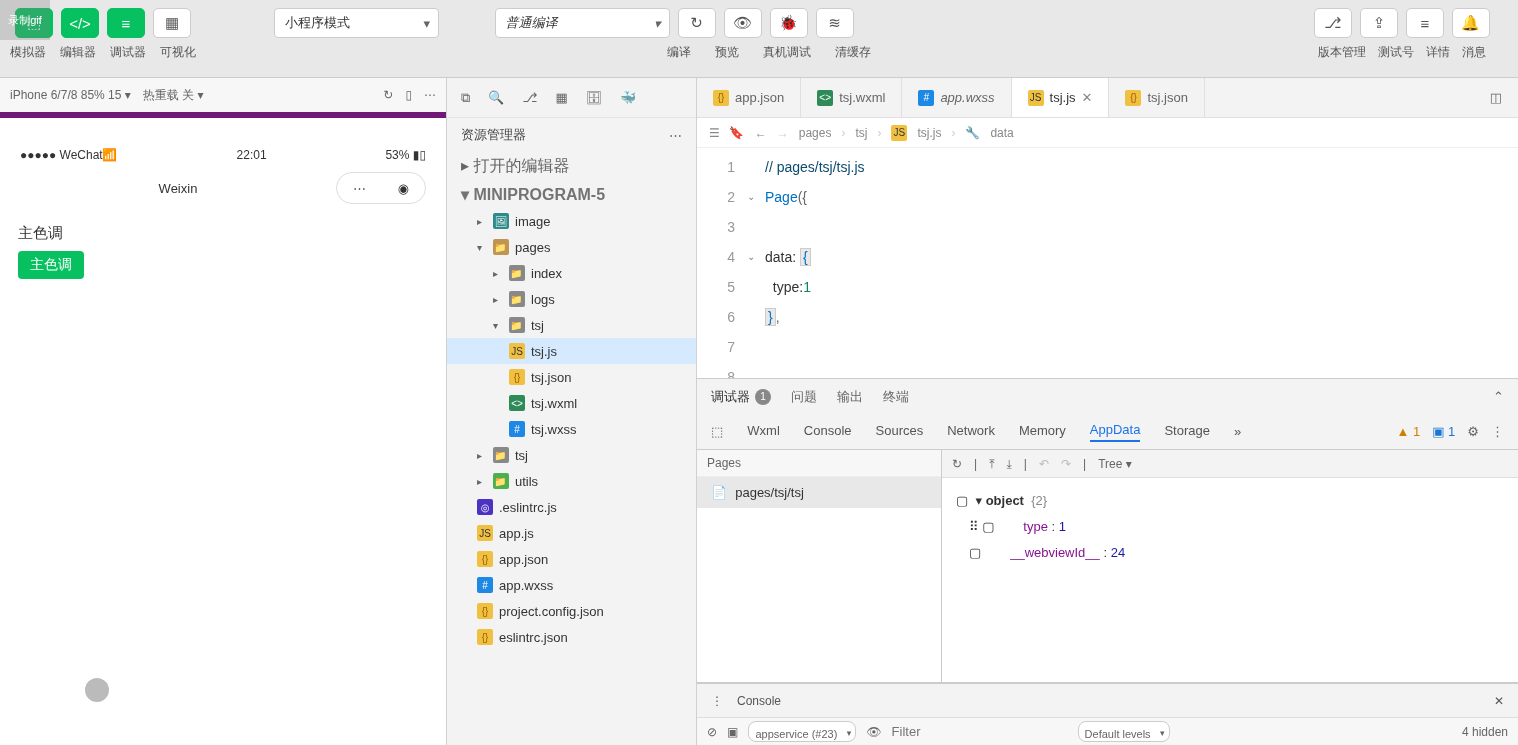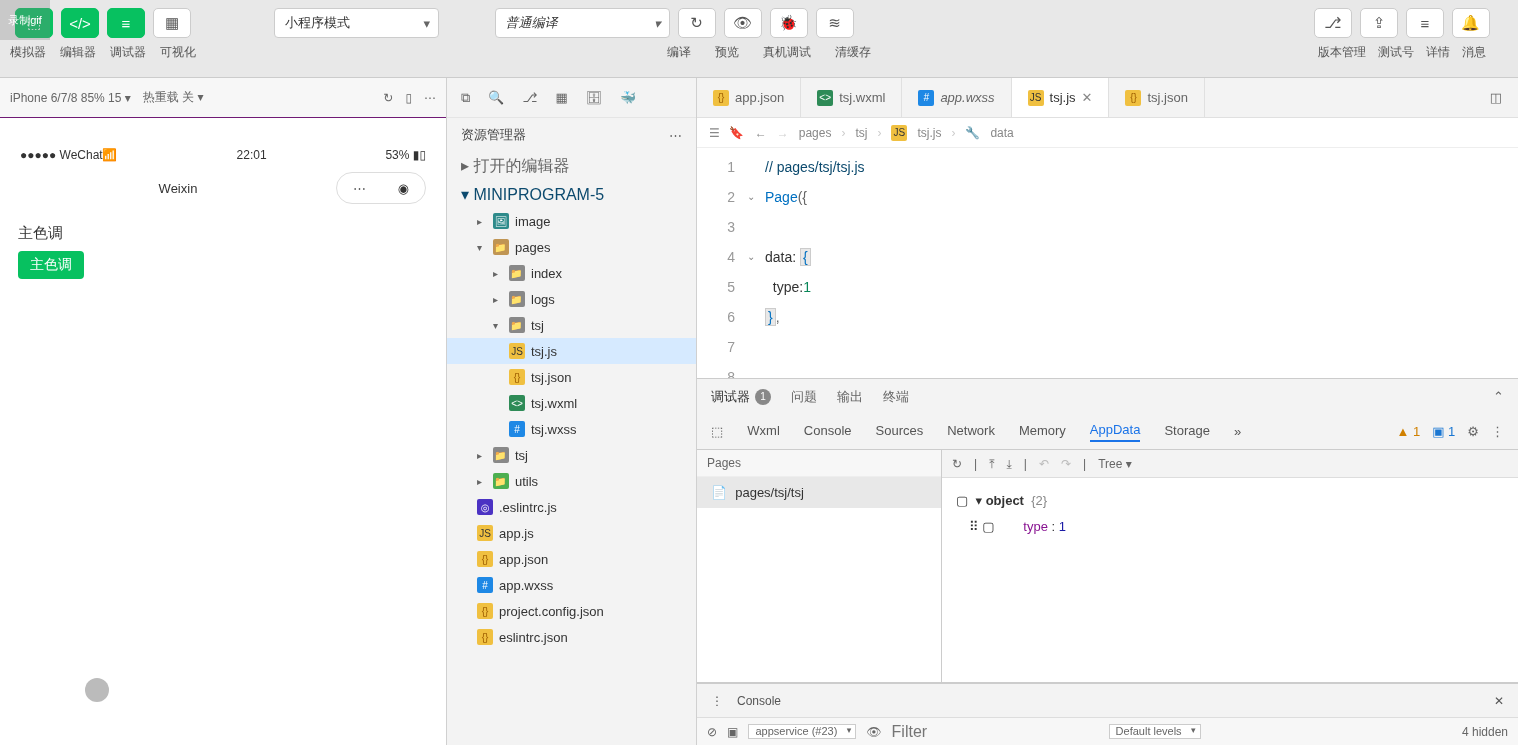--- a/index.html
+++ b/index.html
@@ -8,36 +8,36 @@
 .toolbar-group { display: flex; flex-direction: column; align-items: center; margin-right: 18px; }
 .btn-row { display: flex; gap: 8px; margin-bottom: 6px; }
 .icon-btn { width: 38px; height: 30px; border-radius: 5px; border: 1px solid #ccc; background: #fff; display: flex; align-items: center; justify-content: center; cursor: pointer; color: #555; font-size: 15px; }
 .icon-btn.green { background: #07c160; border-color: #07c160; color: #fff; }
 .tb-labels { display: flex; gap: 14px; font-size: 12px; color: #555; }
 .dropdown { height: 30px; background: #fff; border: 1px solid #ccc; border-radius: 4px; padding: 0 25px 0 10px; display: flex; align-items: center; min-width: 165px; position: relative; cursor: pointer; font-size: 13px; }
 .dropdown::after { content: "▾"; position: absolute; right: 8px; color: #666; }
 .spacer { flex: 1; }
 .content { display: flex; height: calc(100% - 78px); }
 .sim-panel { width: 447px; background: #fff; border-right: 1px solid #d0d0d0; display: flex; flex-direction: column; }
-.sim-toolbar { height: 40px; border-bottom: 1px solid #701a75; display: flex; align-items: center; padding: 12px 10px; gap: 12px; color: #666; font-size: 12px; background:#f7f7f7;}
+.sim-toolbar { height: 40px; border-bottom: 6px solid #701a75; display: flex; align-items: center; padding: 12px 10px; gap: 12px; color: #666; font-size: 12px; background:#f7f7f7;}
 .sim-label { cursor: pointer; }
 .sim-area { flex: 1; position: relative; padding-top: 30px; }
 .phone-status { display: flex; justify-content: space-between; padding: 0 20px; font-size: 12px; color: #333; font-weight: 500; }
 .phone-nav { display: flex; justify-content: space-between; align-items: center; padding: 10px 20px; }
 .capsule { width: 90px; height: 32px; border: 1px solid #ddd; border-radius: 16px; display: flex; align-items: center; justify-content: space-around; background:#fff; }
 .app-content { padding: 10px 18px; }
 .text-label { font-size: 15px; color: #333; }
 .color-btn { margin-top: 8px; background: #07c160; color: #fff; padding: 5px 12px; border-radius: 4px; display: inline-block; font-size: 14px; }
 .gifbadge { position: absolute; top: 0; left: 0; width: 50px; height: 40px; background: rgba(128,128,128,0.3); display: flex; align-items: center; justify-content: center; color: #fff; font-size: 11px; z-index: 100; }
 .explorer { width: 250px; background: #f3f3f3; border-right: 1px solid #d0d0d0; display: flex; flex-direction: column; }
 .exp-icons { height: 40px; display: flex; align-items: center; gap: 18px; padding: 0 14px; color: #666; border-bottom: 1px solid #e5e5e5; }
 .exp-icons span { cursor: pointer; }
 .exp-title { padding: 8px 14px; font-size: 13px; color: #444; display: flex; justify-content: space-between; align-items:center; }
 .exp-section { padding: 4px 14px; font-size: 16px; color: #666; cursor: pointer; }
-.exp-section.hdr { font-weight: 400; color: #0c4a6e; }
+.exp-section.hdr { font-weight: 700; color: #737373; }
 .file-tree { flex: 1; overflow: auto; font-size: 13px; }
 .tree-item { display: flex; align-items: center; height: 26px; padding-left: 16px; cursor: pointer; color: #333; gap: 6px; }
 .tree-item.active { background: #d6eaff; }
 .indent1 { padding-left: 30px; } .indent2 { padding-left: 46px; } .indent3 { padding-left: 62px; }
 .ficon { width: 16px; height: 16px; display: inline-flex; align-items: center; justify-content: center; font-size: 10px; border-radius: 2px; color: #fff; }
 .ic-fold { background: #c09553; } .ic-fold-img { background: #2e8b8b; } .ic-js { background: #f0c040; color:#333; } .ic-json { background: #f0c040; color:#a06000;} .ic-wxml{ background:#2e8b57;} .ic-wxss{background:#1e88e5;} .ic-gen{background:#888;} .ic-utils{background:#4caf50;} .ic-eslint{background:#4b32c3;}
 .arrow { color: #666; width: 10px; font-size: 10px; }
 .editor-panel { flex: 1; display: flex; flex-direction: column; background: #fff; }
 .tabs { height: 40px; display: flex; border-bottom: 1px solid #e0e0e0; background: #f3f3f3; }
 .tab { padding: 0 16px; display: flex; align-items: center; gap: 6px; font-size: 13px; color: #666; border-right: 1px solid #e0e0e0; cursor: pointer; position: relative; }
@@ -62,23 +62,23 @@
 .devtools-body { flex: 1; display: flex; border-bottom: 1px solid #ccc; overflow:hidden; }
 .pages-col { width: 245px; border-right: 1px solid #ccc; }
 .pages-hdr { padding: 6px 10px; font-size: 12px; color: #666; border-bottom: 1px solid #eee; background:#f7f7f7;}
 .pages-item { padding: 8px 14px; background: #e8e8e8; display:flex; align-items:center; gap:8px; font-size: 13px;}
 .appdata-col { flex: 1; font-family: Consolas, monospace; font-size: 13px; }
 .ad-toolbar { height: 28px; background: #f3f3f3; border-bottom: 1px solid #ddd; display: flex; align-items: center; padding: 0 10px; gap: 12px; color: #666; font-size:12px;}
 .ad-tree { padding: 10px 14px; line-height: 26px; }
 .ad-key { color: #881391; } .ad-val { color: #1a1aa6; } .ad-obj { color: #333; font-weight: bold; }
 .console-drawer { height: 34px; background: #f3f3f3; border-top: 1px solid #ccc; display: flex; align-items: center; padding: 0 14px; gap: 14px; font-size: 12px; color: #555; }
 .console-bar { height: 28px; background: #f7f7f7; border-top: 1px solid #ddd; display: flex; align-items: center; padding: 0 10px; gap: 10px; font-size: 12px; color: #666; }
-.csel { border: 1px solid #ccc; border-radius: 0; padding: 0 18px 1px 6px; font-size: 11px; background:#fff; position:relative;}
+.csel { border: 1px solid #ccc; border-radius: 8px; padding: 6px 18px 1px 6px; font-size: 11px; background:#fff; position:relative;}
 .csel::after { content:"▾"; position:absolute; right:4px; font-size:9px; }
-.filter-input { border: none; background: transparent; outline: none; flex: 0 0 120px; font-size: 16px; }
+.filter-input { border: none; background: transparent; outline: none; flex: 0 0 120px; font-size: 13px; }
 .right-util { display:flex; align-items:center; gap:12px; color:#666;}
 .warn { color: #d08000; } .info { color: #1976d2; }
 .gray-circle { width: 24px; height:24px; border-radius:50%; background:#bbb; position:absolute; left:85px; top:560px;}
 </style>
 </head>
 <body>
 
 <div class="gifbadge">录制gif</div>
 
 <div class="toolbar-top">
@@ -359,20 +359,21 @@
           <span>⤓</span>
             <span>|</span>
           <span style="opacity:0.4;">↶</span>
           <span style="opacity:0.4;">↷</span>
             <span>|</span>
           <span><span>Tree</span> ▾</span>
         </div>
         <div class="ad-tree">
           <div>▢&nbsp;&nbsp;▾ <span class="ad-obj">object</span>&nbsp;&nbsp;<span style="color:#888;">{2}</span></div>
           <div style="padding-left:0;margin-left:13px;">⠿ ▢&nbsp;&nbsp;&nbsp;&nbsp;&nbsp;&nbsp;&nbsp;&nbsp;<span class="ad-key">type</span> : <span class="ad-val">1</span></div>
+          <div style="padding-left:13px;">▢&nbsp;&nbsp;&nbsp;&nbsp;&nbsp;&nbsp;&nbsp;&nbsp;<span class="ad-key">__webviewId__</span> : <span class="ad-val">24</span></div>
         </div>
       </div>
     </div>
     <div class="console-drawer">
       <span>⋮</span>
       <span>Console</span>
       <span class="spacer"></span>
       <span>✕</span>
     </div>
     <div class="console-bar">

